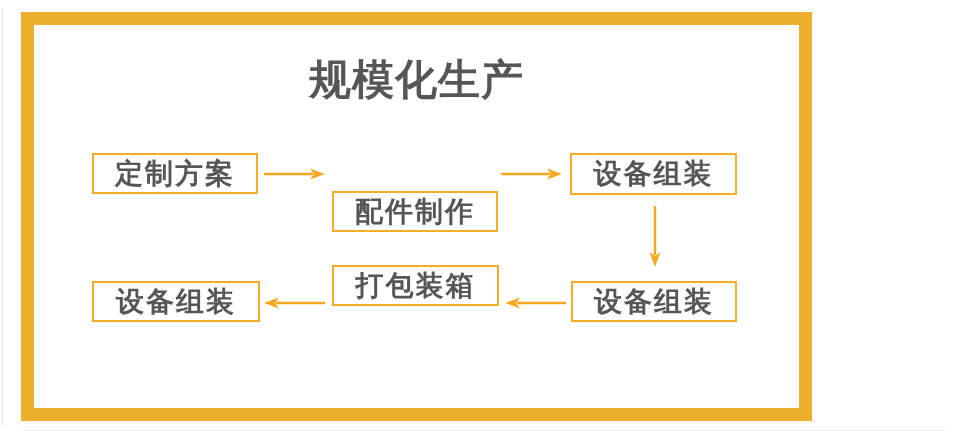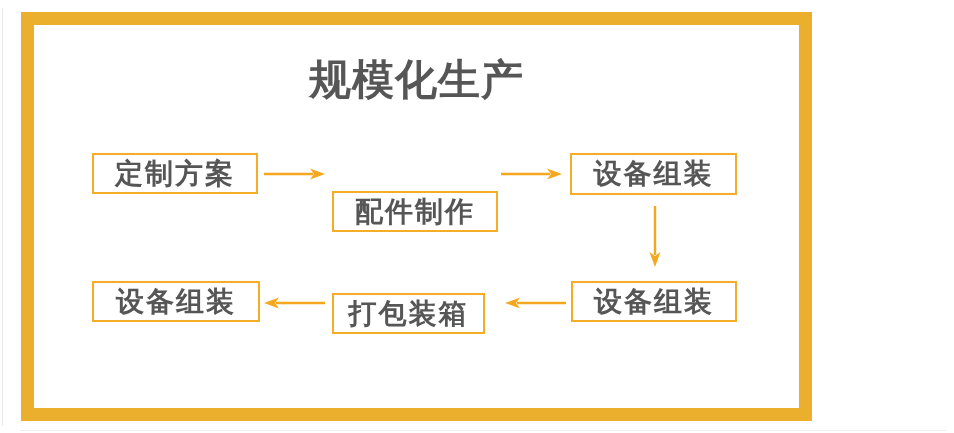--- a/index.html
+++ b/index.html
@@ -58,21 +58,21 @@
     justify-content: center;
     font-size: 28px;
     font-weight: 700;
     color: var(--text, #565656);
     letter-spacing: 2px;
   }
   .b1 { left: 92px;  top: 153px; width: 166px; height: 41px; }
   .b2 { left: 332px; top: 153px; width: 166px; height: 41px; margin-top: 38px; }
   .b3 { left: 570px; top: 153px; width: 167px; height: 42px; }
   .b4 { left: 92px;  top: 281px; width: 168px; height: 41px; }
-  .b5 { left: 332px; top: 293px; width: 153px; height: 41px; }
+  .b5 { left: 332px; top: 265px; width: 167px; height: 41px; }
   .b6 { left: 571px; top: 281px; width: 166px; height: 41px; }
   .arrow { position: absolute; }
   .a1 { left: 263px; top: 164px; }
   .a2 { left: 500px; top: 164px; }
   .a3 { left: 645px; top: 205px; }
   .a4 { left: 503px; top: 293px; }
   .a5 { left: 262px; top: 293px; }
   .arrow svg { display: block; }
   .arrow line { stroke: var(--arrow, #f5a81f); stroke-width: 2.4; }
   .arrow path { fill: var(--arrow, #f5a81f); }

